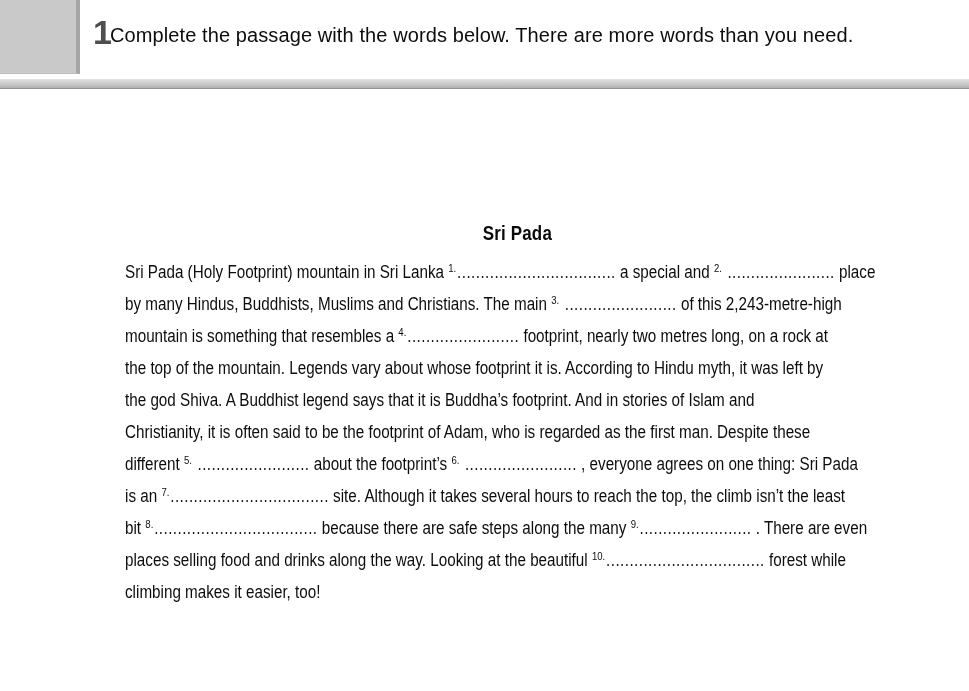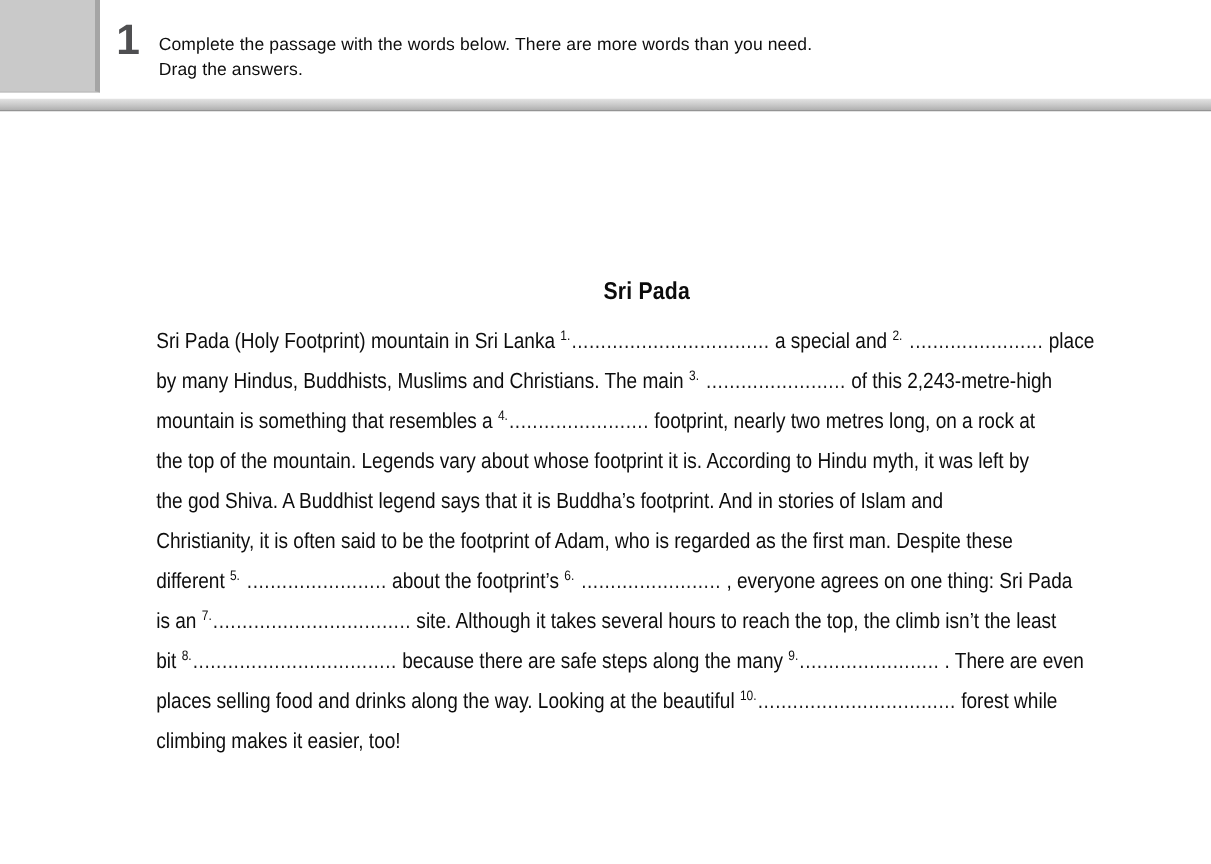--- a/index.html
+++ b/index.html
@@ -18,22 +18,22 @@
     width: 76px; height: 73px;
     background: #c9c9c9;
     border-right: 4px solid #a5a5a5;
     border-bottom: 1px solid #bdbdbd;
   }
   .exercise-number {
     position: absolute; left: 93px; top: 13px;
     font-size: 34px; font-weight: bold; color: #4f4f51;
   }
   .instructions {
-    position: absolute; left: 127px; top: 25px;
-    font-size: 14px; line-height: 20px; color: #0d0d0d;
+    position: absolute; left: 110px; top: 25px;
+    font-size: 20px; line-height: 20px; color: #0d0d0d;
     letter-spacing: 0.1px;
   }
   .divider-bar {
     position: absolute; left: 0; top: 79px;
     width: 969px; height: 9px;
     background: linear-gradient(to bottom, #e3e3e3 0%, #c9c9c9 55%, #b0b0b0 100%);
     border-bottom: 1px solid #949494;
   }
 
   
@@ -68,21 +68,20 @@
     color: #1a1a1a;
   }
 </style>
 </head>
 <body>
 
 <div class="corner-square"></div>
 <div class="exercise-number">1</div>
 <div class="instructions">
   <div>Complete the passage with the words below. There are more words than you need.</div>
-  <div>Drag the answers.</div>
 </div>
 <div class="divider-bar"></div>
 
 <div class="passage">
   <div class="passage-title">Sri Pada</div>
   <div>
       <div class="pline"><span>Sri Pada (Holy Footprint) mountain in Sri Lanka </span><span class="blank"><sup>1.</sup><span class="dots">..................................</span></span><span> a special and </span><span class="blank"><sup>2.</sup><span class="dots"> .......................</span></span><span> place</span></div>
       <div class="pline"><span>by many Hindus, Buddhists, Muslims and Christians. The main </span><span class="blank"><sup>3.</sup><span class="dots"> ........................</span></span><span> of this 2,243-metre-high</span></div>
       <div class="pline"><span>mountain is something that resembles a </span><span class="blank"><sup>4.</sup><span class="dots">........................</span></span><span> footprint, nearly two metres long, on a rock at</span></div>
       <div class="pline"><span>the top of the mountain. Legends vary about whose footprint it is. According to Hindu myth, it was left by</span></div>

